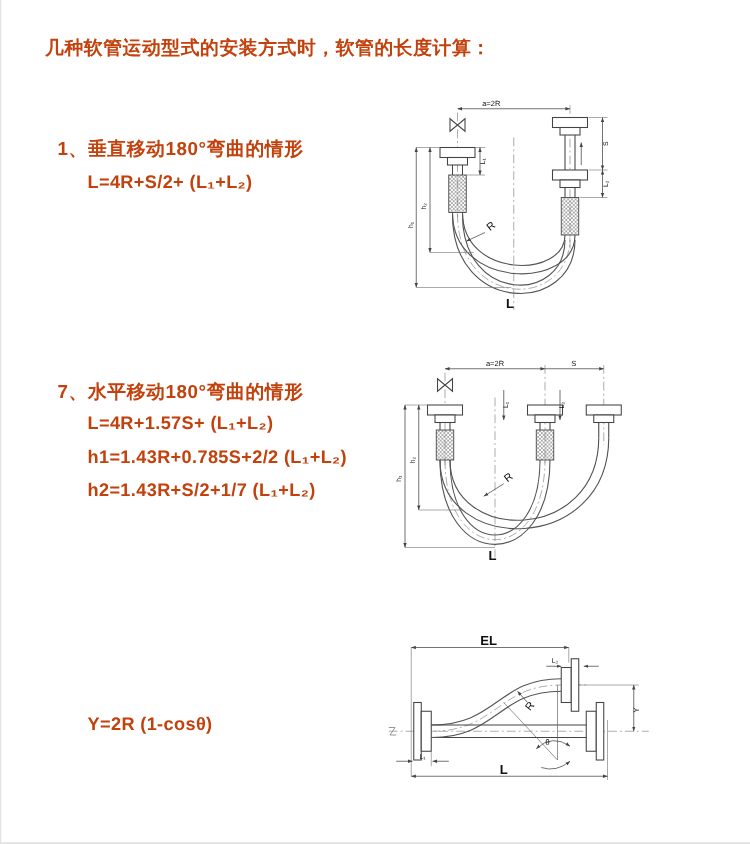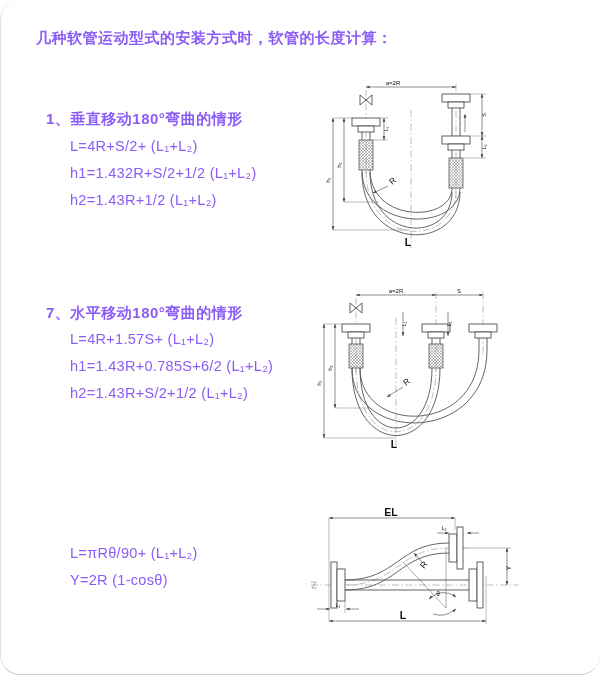--- a/index.html
+++ b/index.html
@@ -1,23 +1,23 @@
 <!DOCTYPE html>
 <html><head>
 <meta charset="utf-8">
 <style>
   html,body{margin:0;padding:0;background:#fff;}
   .page{
     position:relative;width:600px;height:675px;background:#ffffff;overflow:hidden;
-    font-family:"Liberation Sans","DejaVu Sans",sans-serif;color:#8b5cf6;
-    border-left:1px solid #e3e3e3;border-bottom:1px solid #cfcfcf;box-sizing:border-box;border-radius:20px;
+    font-family:"Liberation Sans","DejaVu Sans",sans-serif;color:#c2410c;
+    border-left:1px solid #e3e3e3;border-bottom:1px solid #cfcfcf;box-sizing:border-box;
   }
   .title{position:absolute;left:35px;top:19px;font-size:15px;font-weight:700;letter-spacing:.5px;white-space:nowrap;}
   .sec-heading{position:absolute;left:45px;font-size:15px;font-weight:700;letter-spacing:.5px;white-space:nowrap;}
-  .formula{position:absolute;left:69px;font-size:14.5px;font-weight:400;letter-spacing:.3px;white-space:nowrap;text-align:right;}
+  .formula{position:absolute;left:69px;font-size:14.5px;font-weight:700;letter-spacing:.3px;white-space:nowrap;text-align:right;}
   svg.fig{position:absolute;overflow:visible;}
   
   .pp{fill:#ffffff;stroke:#444;stroke-width:.85;}
   .wl{stroke:#444;stroke-width:.85;fill:none;}
   .braid{fill:url(#braidPat);stroke:#444;stroke-width:.7;}
   .hose{stroke:#555;stroke-width:.9;fill:none;}
   .cl{stroke:#888;stroke-width:.55;fill:none;stroke-dasharray:7 2.5 1.5 2.5;}
   .dim{stroke:#444;stroke-width:.6;fill:none;}
   .ext{stroke:#777;stroke-width:.5;fill:none;}
   .thin{stroke:#666;stroke-width:.55;fill:none;}
@@ -41,29 +41,26 @@
       <marker id="ar" viewBox="0 0 8 8" refX="7.5" refY="4" markerWidth="6.5" markerHeight="6.5" orient="auto-start-reverse">
         <path d="M0,1.2 L7.5,4 L0,6.8 Z" fill="#444"></path>
       </marker>
     </defs>
   </svg>
 
   <h1 class="title">几种软管运动型式的安装方式时，软管的长度计算：</h1>
 
   <div class="sec-heading" style="top:110px">1、垂直移动180°弯曲的情形</div>
   <div class="formula" style="top:138px">L=4R+S/2+ (L₁+L₂)</div>
-  <div class="formula" style="top:165px">h1=1.432R+S/2+1/2 (L₁+L₂)</div>
-  <div class="formula" style="top:192px">h2=1.43R+1/2 (L₁+L₂)</div>
 
   <div class="sec-heading" style="top:304px">7、水平移动180°弯曲的情形</div>
   <div class="formula" style="top:331px">L=4R+1.57S+ (L₁+L₂)</div>
-  <div class="formula" style="top:358px">h1=1.43R+0.785S+6/2 (L₁+L₂)</div>
-  <div class="formula" style="top:385px">h2=1.43R+S/2+1/2 (L₁+L₂)</div>
-
-  <div class="formula" style="top:545px">L=πRθ/90+ (L₁+L₂)</div>
+  <div class="formula" style="top:358px">h1=1.43R+0.785S+2/2 (L₁+L₂)</div>
+  <div class="formula" style="top:385px">h2=1.43R+S/2+1/7 (L₁+L₂)</div>
+
   <div class="formula" style="top:572px">Y=2R (1-cosθ)</div>
 
   <svg class="fig" style="left:320px;top:80px" width="172" height="172" viewBox="0 0 172 172">
 
     <g>
       <path class="cl" d="M45,10 V94"></path>
       <path class="cl" d="M135,4 V122"></path>
       <path class="cl" d="M90,30 V168"></path>
       <path class="cl" d="M45,91 C45,168 135,168 135,110"></path>
     </g>

